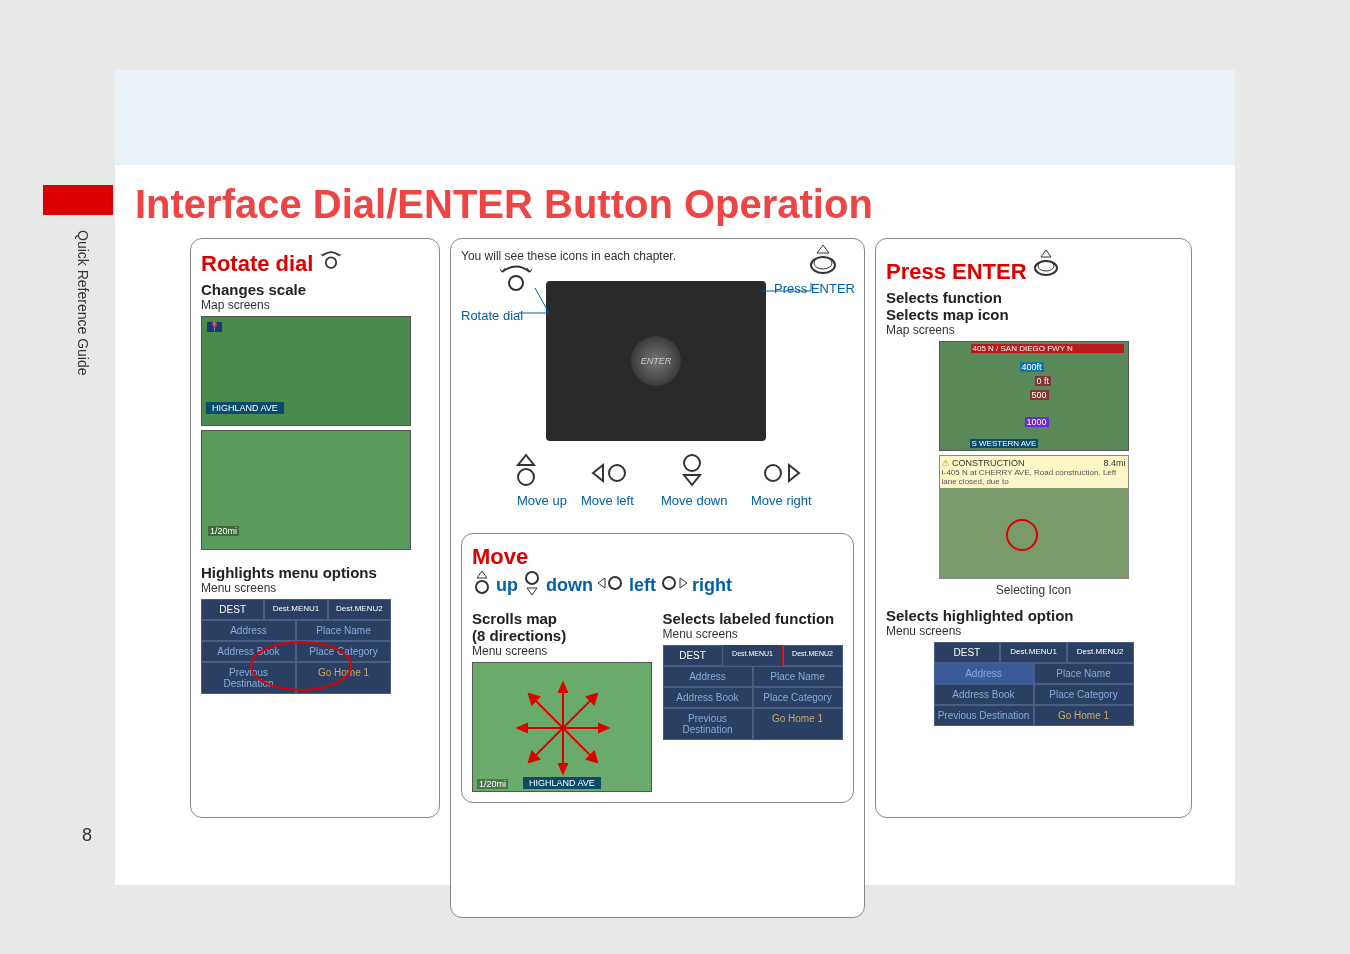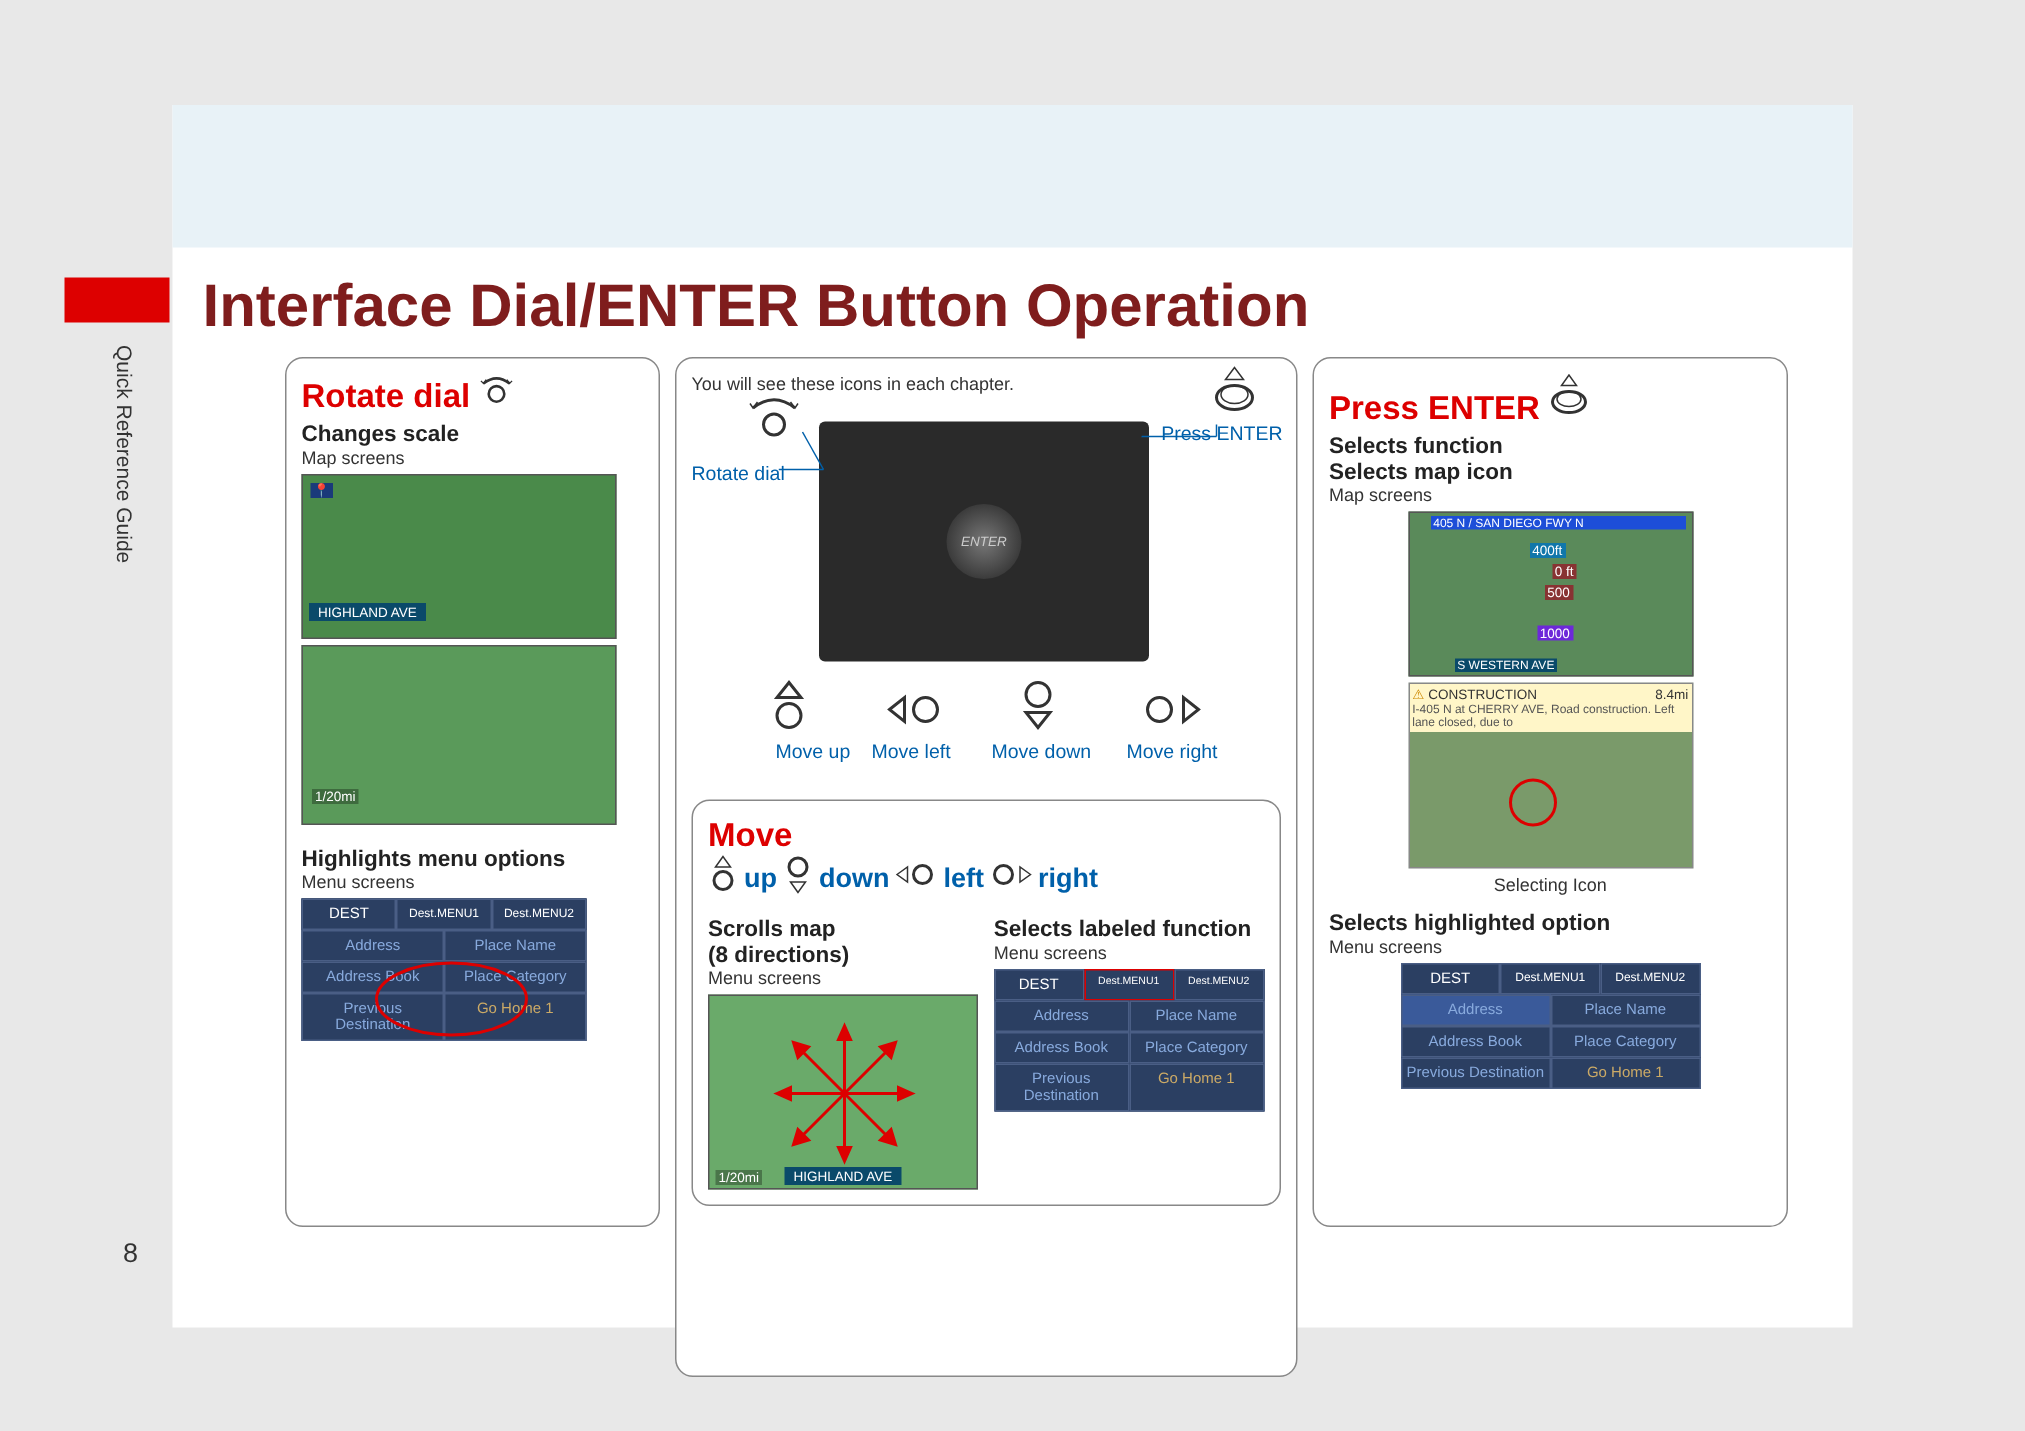--- a/index.html
+++ b/index.html
@@ -1,20 +1,20 @@
 <!DOCTYPE html>
 <html><head>
 <meta charset="utf-8">
 <style>
   * { box-sizing: border-box; margin: 0; padding: 0; }
   body { font-family: Arial, sans-serif; background: #e8e8e8; width: 1350px; height: 954px; position: relative; }
   .page { position: absolute; left: 115px; top: 70px; width: 1120px; height: 815px; background: #fff; }
   .topbar { position: absolute; left: 0; top: 0; width: 1120px; height: 95px; background: #e8f2f7; }
   .redbox { position: absolute; left: -72px; top: 115px; width: 70px; height: 30px; background: #d00; }
-  .title { position: absolute; left: 20px; top: 112px; font-size: 40px; font-weight: 600; color: #7f1d1d; }
+  .title { position: absolute; left: 20px; top: 112px; font-size: 40px; font-weight: 600; color: #ef4444; }
   .sidetext { position: absolute; left: -40px; top: 160px; writing-mode: vertical-rl; font-size: 14px; color: #333; }
   .pnum { position: absolute; left: -33px; top: 755px; font-size: 18px; color: #333; }
 
   .panel { position: absolute; border: 1px solid #888; border-radius: 12px; background: #fff; padding: 10px; }
   .panel-left { left: 75px; top: 168px; width: 250px; height: 580px; }
   .panel-mid  { left: 335px; top: 168px; width: 415px; height: 680px; }
   .panel-right{ left: 760px; top: 168px; width: 317px; height: 580px; }
 
   .hred { color: #d00; font-size: 22px; font-weight: 700; }
   .subh { font-size: 15px; font-weight: 700; color: #222; margin-top: 4px; }
@@ -259,21 +259,21 @@
             <ellipse cx="15" cy="19" rx="11" ry="7" fill="none" stroke="#333" stroke-width="2"></ellipse>
             <ellipse cx="15" cy="17" rx="8" ry="5" fill="none" stroke="#333"></ellipse>
           </svg>
       </span>
     </div>
     <div class="subh">Selects function</div>
     <div class="subh" style="margin-top:0;">Selects map icon</div>
     <div class="small">Map screens</div>
 
     <div class="screenshot mini" style="height:110px;margin:4px auto;width:190px;background:#5a8a5a;position:relative;">
-      <div class="maplabel" style="left:14px;top:2px;right:4px;background:#1d4ed8;font-size:8px;">405 N / SAN DIEGO FWY N</div>
+      <div class="maplabel" style="left:31px;top:2px;right:4px;background:#b91c1c;font-size:8px;">405 N / SAN DIEGO FWY N</div>
       <div class="maplabel" style="left:80px;top:20px;background:#17a;">400ft</div>
       <div class="maplabel" style="left:95px;top:34px;background:#833;">0 ft</div>
       <div class="maplabel" style="left:90px;top:48px;background:#833;">500</div>
       <div class="maplabel" style="left:85px;top:75px;background:#6d28d9;">1000</div>
       <div class="maplabel" style="left:30px;bottom:2px;background:#0a4a6a;font-size:8px;">S WESTERN AVE</div>
     </div>
 
     <div class="construction" style="margin:4px auto;">
       <div class="top">
         <span style="color:#c80;">⚠</span>

